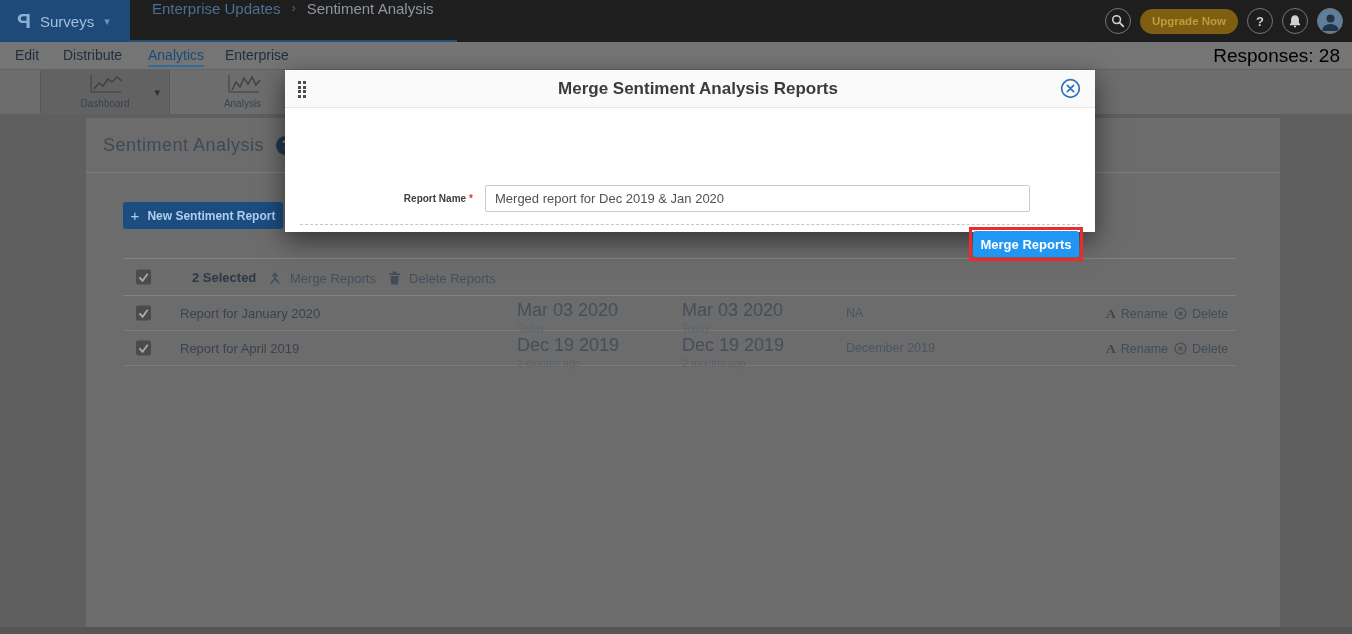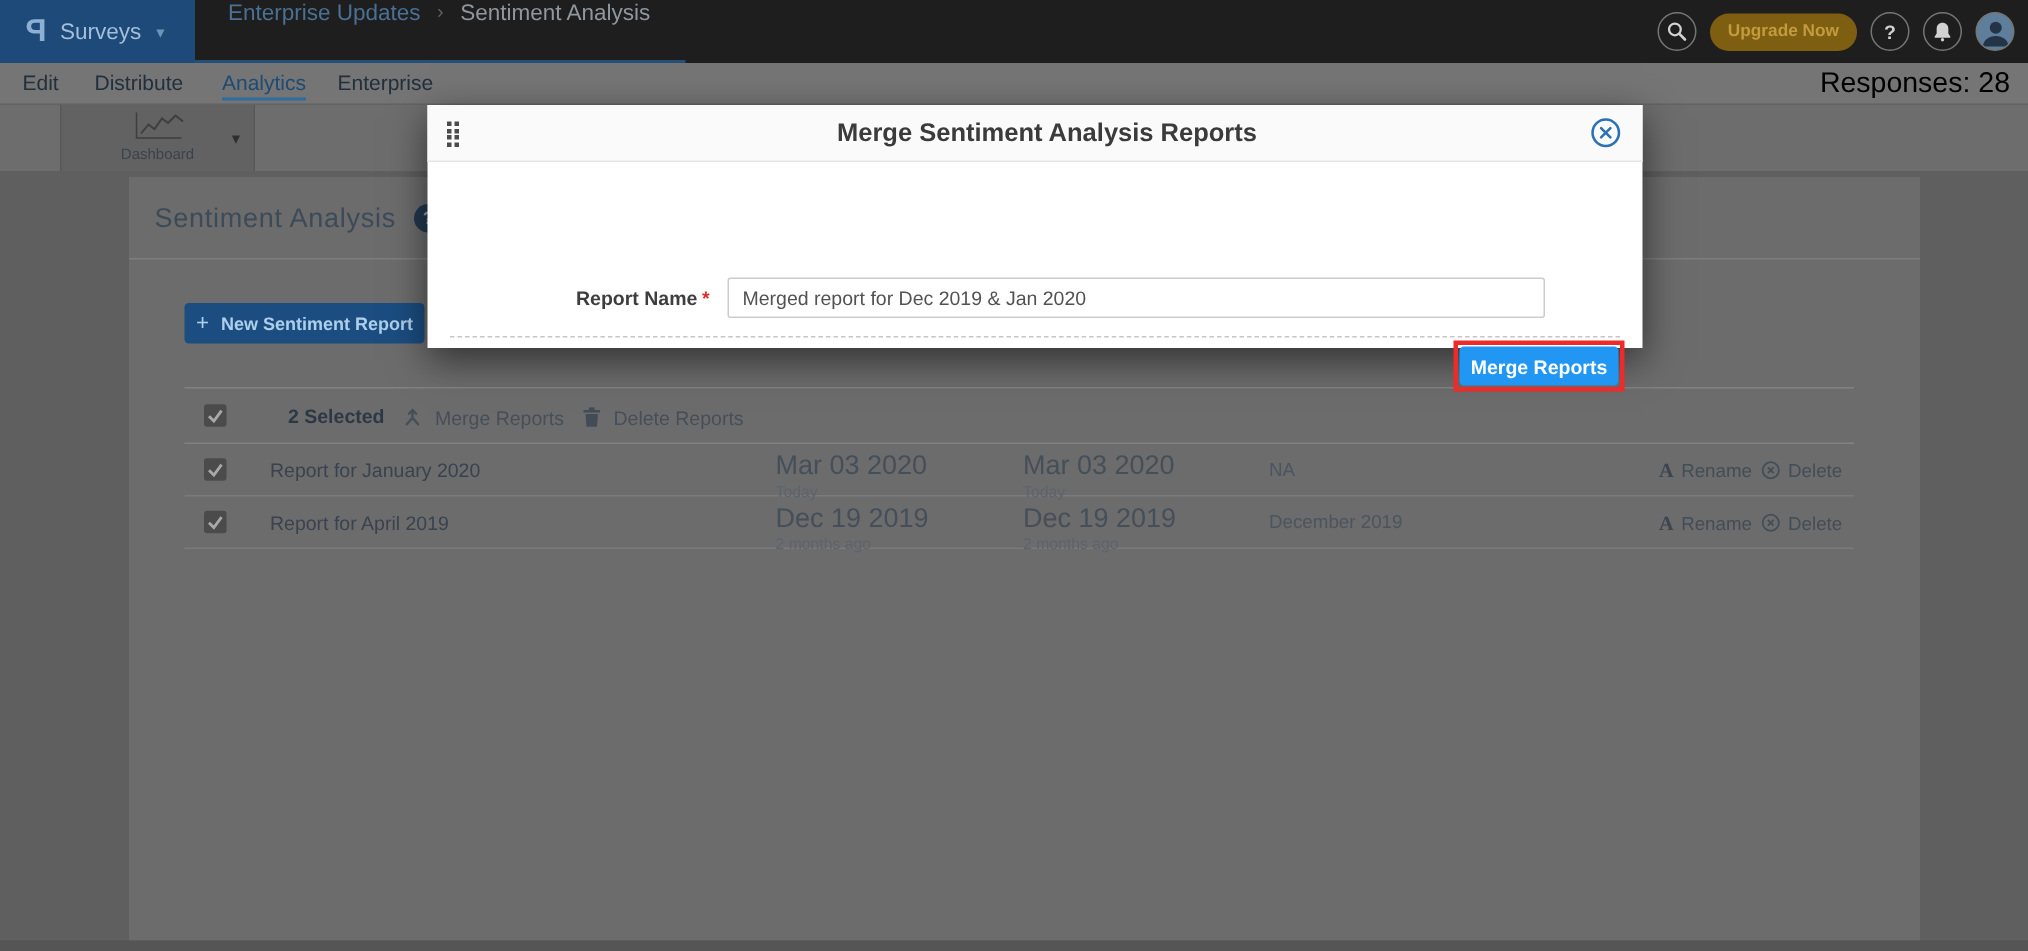--- a/index.html
+++ b/index.html
@@ -90,21 +90,21 @@
   .a-glyph { font-family:"Liberation Serif", serif; font-weight:bold; font-size:13.5px; color:#3b4651; }
   .bottom-strip { position:absolute; left:0; bottom:0; width:1352px; height:7px; background:#555555; }
   
   .modal { position:absolute; left:285px; top:70px; width:810px; height:162px; background:#ffffff; box-shadow:0 8px 24px rgba(0,0,0,0.55); z-index:10; }
   .m-header { position:relative; height:38px; background:#fafafa; border-bottom:1px solid #e6e6e6;padding-left:16px; }
   .m-title { line-height:38px; text-align:center; font-size:17px; font-weight:bold; color:#3b3b3b; }
   .drag-handle { position:absolute; left:13px; top:11px; display:grid; grid-template-columns:3px 3px; grid-auto-rows:3px; gap:1.5px; cursor:grab; }
   .drag-handle i { background:#4c4c4c; }
   .m-close { position:absolute; right:14px; top:8px; width:21px; height:21px; cursor:pointer; }
   .m-body { position:relative; height:123px; }
-  .field-label { position:absolute; left:40px; top:77px; width:148px; line-height:27px; text-align:right; font-size:13px; font-weight:bold; color:#3e3e3e; }
+  .field-label { position:absolute; left:40px; top:77px; width:148px; line-height:27px; text-align:right; font-size:10px; font-weight:bold; color:#3e3e3e; }
   .req { color:#e02b2b; margin-left:3px; }
   .field-input {
     position:absolute; left:200px; top:77px; width:545px; height:27px;
     border:1px solid #cccccc; border-radius:2px; padding:0 9px; font-size:13px; color:#525252;
     font-family:"Liberation Sans", sans-serif; outline:none; background:#fff;
   }
   .m-dashed { position:absolute; left:15px; right:15px; top:116px; border-top:1px dashed #c6c6c6; }
   .annotation-box { position:absolute; right:12px; top:119px; border:3px solid #ee2b2b; padding:1px; }
   .merge-btn {
     width:106px; height:26px; background:#2196f3; border:none; border-radius:3px;
@@ -164,20 +164,29 @@
 <div class="toolbar">
   <div class="tool-tab tab-dashboard">
     <span class="tab-icon">
       <svg width="44" height="20" viewBox="0 0 44 20">
           <path d="M8 1v17h30" fill="none" stroke="#3e3e3e" stroke-width="1"></path>
           <polyline points="11,15 16,9 20,12 25,5 29,8 34,3 39,7" fill="none" stroke="#3e3e3e" stroke-width="1.3"></polyline>
         </svg>
     </span>
     <span class="tab-caret">▾</span>
     <span class="tab-label">Dashboard</span>
+  </div>
+  <div class="tool-tab tab-analysis">
+    <span class="tab-icon">
+      <svg width="44" height="20" viewBox="0 0 44 20">
+          <path d="M8 1v17h30" fill="none" stroke="#3e3e3e" stroke-width="1"></path>
+          <polyline points="11,16 15,8 19,13 23,4 27,10 31,3 35,11 39,6" fill="none" stroke="#3e3e3e" stroke-width="1.3"></polyline>
+        </svg>
+    </span>
+    <span class="tab-label">Analysis</span>
   </div>
 </div>
 
 <main class="panel">
   <div class="title-row">
     <span class="page-title">Sentiment Analysis</span>
     <span class="help-badge">
         <span>?</span>
       </span>
   </div>

